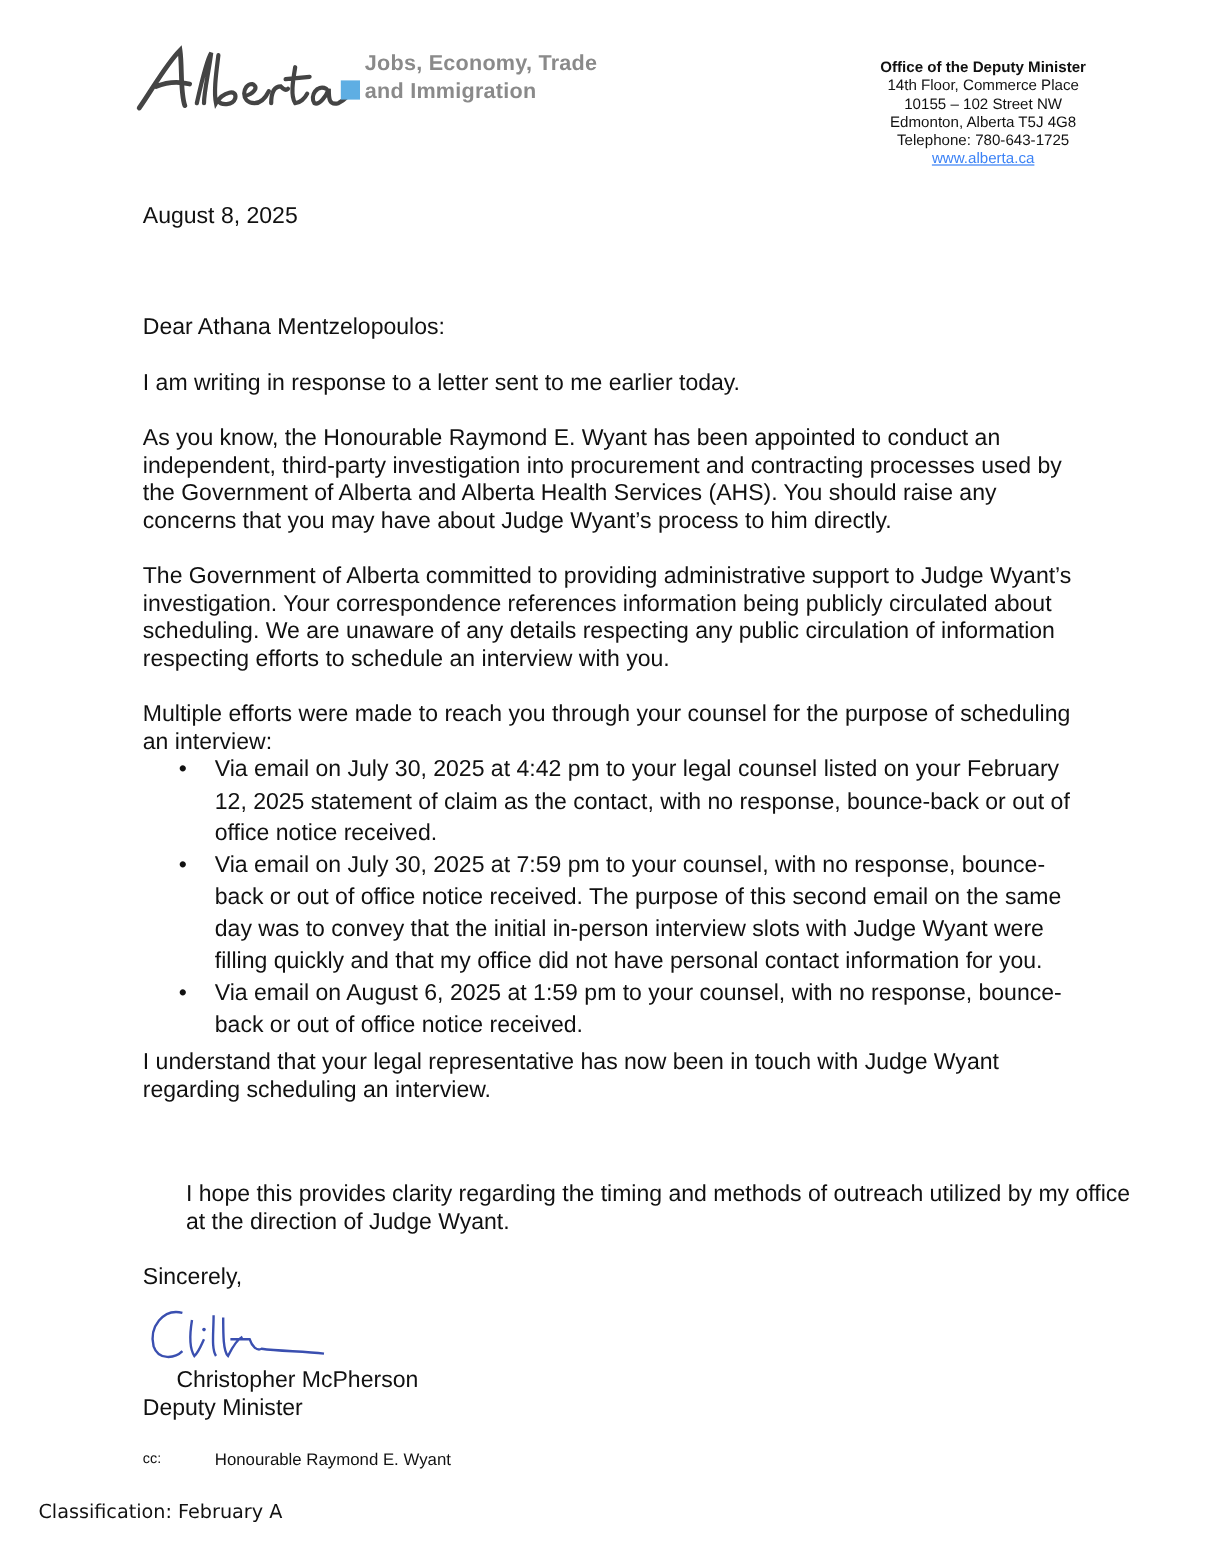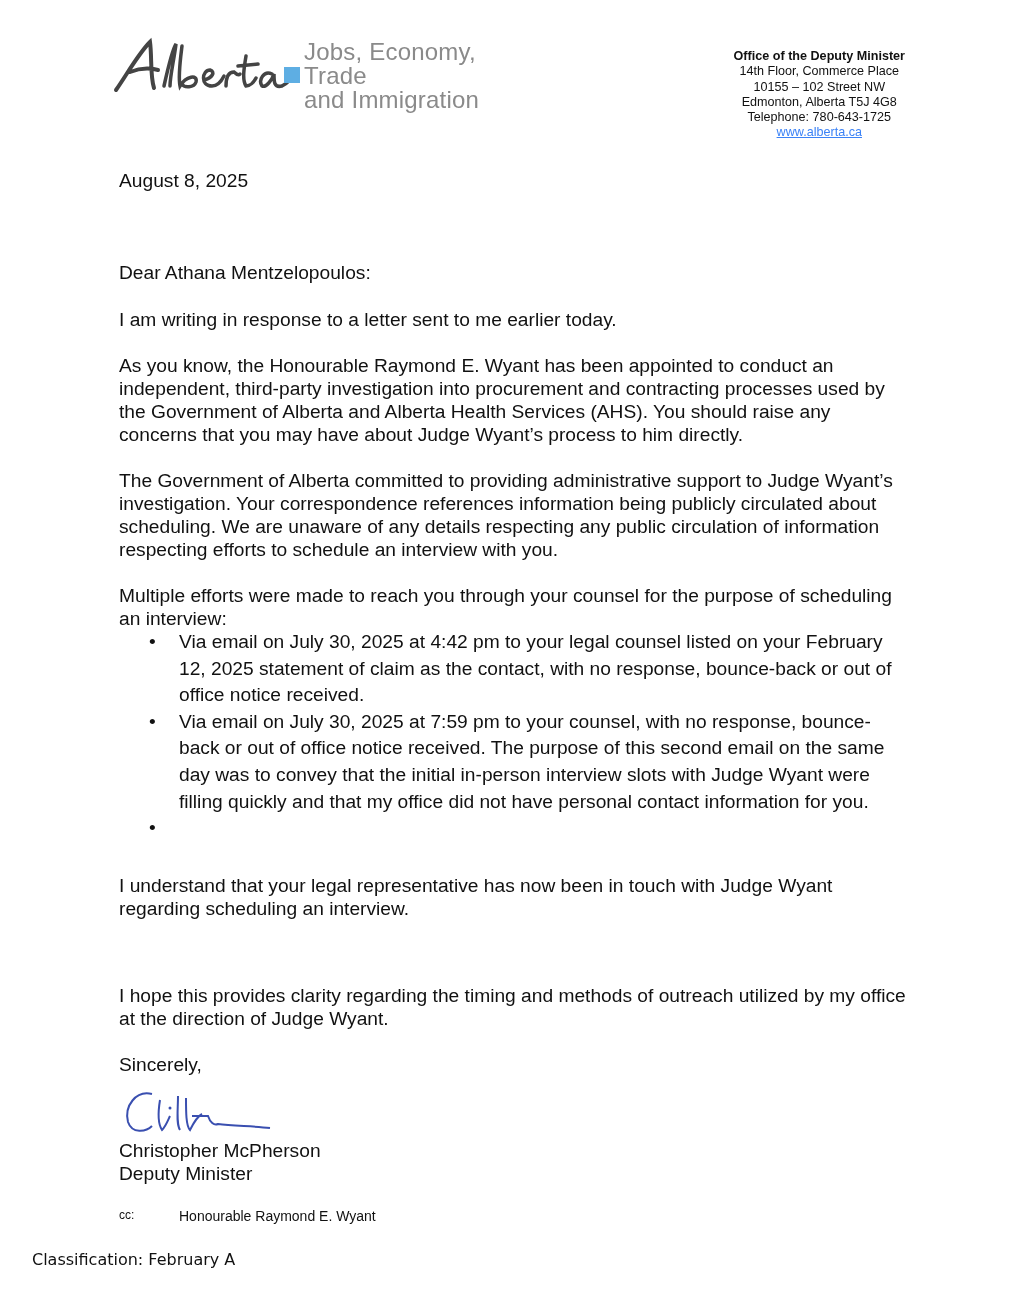--- a/index.html
+++ b/index.html
@@ -4,21 +4,21 @@
 <style>
   html, body { margin: 0; padding: 0; background: #ffffff; }
   body {
     width: 1011px; height: 1301px; position: relative; overflow: hidden;
     font-family: "Liberation Sans", sans-serif; color: #111111;
   }
   .abs { position: absolute; }
   .logo { left: 112px; top: 36px; width: 410px; height: 64px; }
   .logo-script { left: 0; top: 0; width: 180px; height: 60px; }
   .logo-square { left: 172px; top: 31px; width: 16px; height: 16px; background: #5eaee3; }
-  .logo-text { left: 192px; top: 4px; font-size: 24px; line-height: 24px; color: #8a8a8a; letter-spacing: 0.2px; }
+  .logo-text { left: 192px; top: 4px; font-size: 18px; line-height: 24px; color: #8a8a8a; letter-spacing: 0.2px; font-weight: bold; }
   .office { right: 106px; top: 49px; text-align: center; font-size: 12.6px; line-height: 15.3px; color: #111; }
   .office .bold { font-weight: bold; }
   .office a { color: #3b82f6; text-decoration: underline; }
   .p { position: absolute; left: 119px; width: 790px; font-size: 19.2px; line-height: 23px; margin: 0; }
   ul.bullets { position: absolute; left: 119px; width: 790px; margin: 0; padding: 0; list-style: none; font-size: 19.2px; line-height: 26.6px; }
   ul.bullets li { position: relative; padding-left: 60px; margin: 0; }
   ul.bullets li .dot { position: absolute; left: 30px; top: 0; }
   .sig { left: 122px; top: 1086px; width: 150px; height: 60px; }
   .cc-label { left: 119px; top: 1208px; font-size: 12px; }
   .cc-name { left: 179px; top: 1208px; font-size: 14px; }
@@ -56,33 +56,33 @@
 <p class="p" style="top:169px;">August 8, 2025</p>
 <p class="p" style="top:261px;">Dear Athana Mentzelopoulos:</p>
 <p class="p" style="top:308px;">I am writing in response to a letter sent to me earlier today.</p>
 <p class="p" style="top:354px;">As you know, the Honourable Raymond E. Wyant has been appointed to conduct an independent, third-party investigation into procurement and contracting processes used by the Government of Alberta and Alberta Health Services (AHS). You should raise any concerns that you may have about Judge Wyant’s process to him directly.</p>
 <p class="p" style="top:469px;">The Government of Alberta committed to providing administrative support to Judge Wyant’s investigation. Your correspondence references information being publicly circulated about scheduling. We are unaware of any details respecting any public circulation of information respecting efforts to schedule an interview with you.</p>
 <p class="p" style="top:584px;">Multiple efforts were made to reach you through your counsel for the purpose of scheduling an interview:</p>
 
 <ul class="bullets" style="top:629px;">
   <li><span class="dot">•</span><span>Via email on July 30, 2025 at 4:42 pm to your legal counsel listed on your February 12, 2025 statement of claim as the contact, with no response, bounce-back or out of office notice received.</span></li>
   <li><span class="dot">•</span><span>Via email on July 30, 2025 at 7:59 pm to your counsel, with no response, bounce-back or out of office notice received. The purpose of this second email on the same day was to convey that the initial in-person interview slots with Judge Wyant were filling quickly and that my office did not have personal contact information for you.</span></li>
-  <li><span class="dot">•</span></li>
+  <li><span class="dot">•</span><span>Via email on August 6, 2025 at 1:59 pm to your counsel, with no response, bounce-back or out of office notice received.</span></li>
 </ul>
 
 <p class="p" style="top:874px;">I understand that your legal representative has now been in touch with Judge Wyant regarding scheduling an interview.</p>
-<p class="p" style="top:984px;">I hope this provides clarity regarding the timing and methods of outreach utilized by my office at the direction of Judge Wyant.</p>
+<p class="p" style="top:984px;margin-left:36px;">I hope this provides clarity regarding the timing and methods of outreach utilized by my office at the direction of Judge Wyant.</p>
 <p class="p" style="top:1053px;">Sincerely,</p>
 
 <svg class="abs sig" viewBox="0 0 150 60" width="150" height="60">
   <path d="M30 8 C 14 4, 2 20, 6 36 C 10 48, 24 46, 30 40" fill="none" stroke="#3a4fb0" stroke-width="2"></path>
   <path d="M38 14 C 36 26, 36 38, 40 44 C 44 40, 46 34, 48 30" fill="none" stroke="#3a4fb0" stroke-width="2"></path>
   <circle cx="48" cy="22" r="1.5" fill="#3a4fb0"></circle>
   <path d="M56 10 C 56 24, 54 38, 58 44 M64 12 C 64 26, 64 40, 68 44 C 72 36, 76 30, 80 28 M70 30 L 86 30 C 88 36, 92 40, 96 38 C 110 40, 130 40, 148 42" fill="none" stroke="#3a4fb0" stroke-width="2"></path>
 </svg>
 
-<p class="p" style="top:1139px;">Christopher McPherson</p>
+<p class="p" style="top:1139px;margin-left:28px;">Christopher McPherson</p>
 <p class="p" style="top:1162px;">Deputy Minister</p>
 
 <div class="abs cc-label">cc:</div>
 <div class="abs cc-name">Honourable Raymond E. Wyant</div>
 
 <div class="abs classification">Classification: February A</div>
 
 </body></html>

